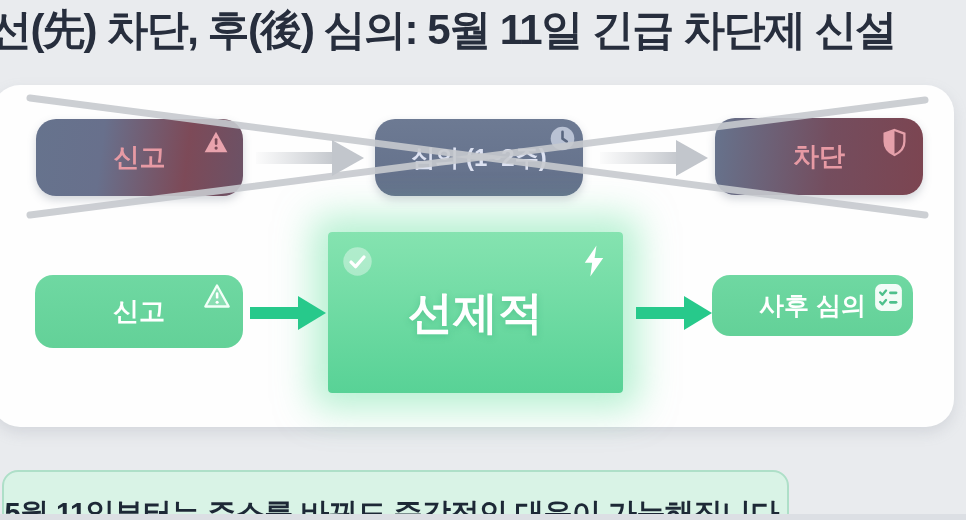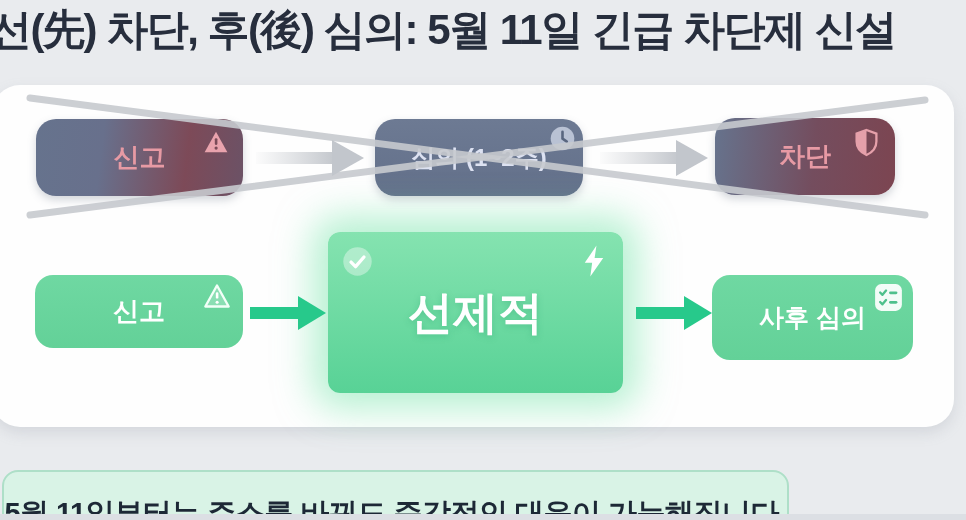--- a/index.html
+++ b/index.html
@@ -34,45 +34,45 @@
 
   .box-old-report {
     left: 44px; top: 34px; width: 207px;
     background: linear-gradient(97deg, #66738d 0%, #68708c 32%, #7d4a58 72%, #6b5266 100%);
   }
   .box-old-review {
     left: 383px; top: 34px; width: 208px;
     background: linear-gradient(180deg, #6d7a93 0%, #63708a 100%);
   }
   .box-old-block {
-    left: 723px; top: 33px; width: 180px;
+    left: 723px; top: 33px; width: 208px;
     background: linear-gradient(95deg, #66738d 0%, #744d5e 55%, #7c4551 100%);
   }
 
   .corner-icon { position: absolute; }
 
   .x-lines {
     position: absolute; left: 0; top: 0; z-index: 5; pointer-events: none;
   }
   .gray-arrow { position: absolute; z-index: 6; }
 
   .green-box {
     position: absolute; border-radius: 18px;
     display: flex; align-items: center; justify-content: center;
     background: linear-gradient(180deg, #6fd8a2 0%, #63d198 100%);
     z-index: 2;
   }
   .green-label { font-size: 26px; font-weight: 700; color: #ffffff; }
 
   .box-new-report { left: 43px; top: 190px; width: 208px; height: 73px; }
-  .box-new-review { left: 720px; top: 190px; width: 201px; height: 85px; }
+  .box-new-review { left: 720px; top: 190px; width: 201px; height: 61px; }
 
   .box-new-action {
     left: 336px; top: 147px; width: 295px; height: 161px;
-    border-radius: 12px;
+    border-radius: 4px;
     background: linear-gradient(180deg, #85e3b0 0%, #58d296 100%);
     box-shadow: 0 0 36px 16px rgba(125,231,175,0.55);
     flex-direction: column; z-index: 3;
   }
   .action-text {
     font-size: 45px; font-weight: 800; color: #ffffff;
     line-height: 1.15; text-align: center;
     text-shadow: 0 2px 6px rgba(40,160,110,0.35);
   }
 

